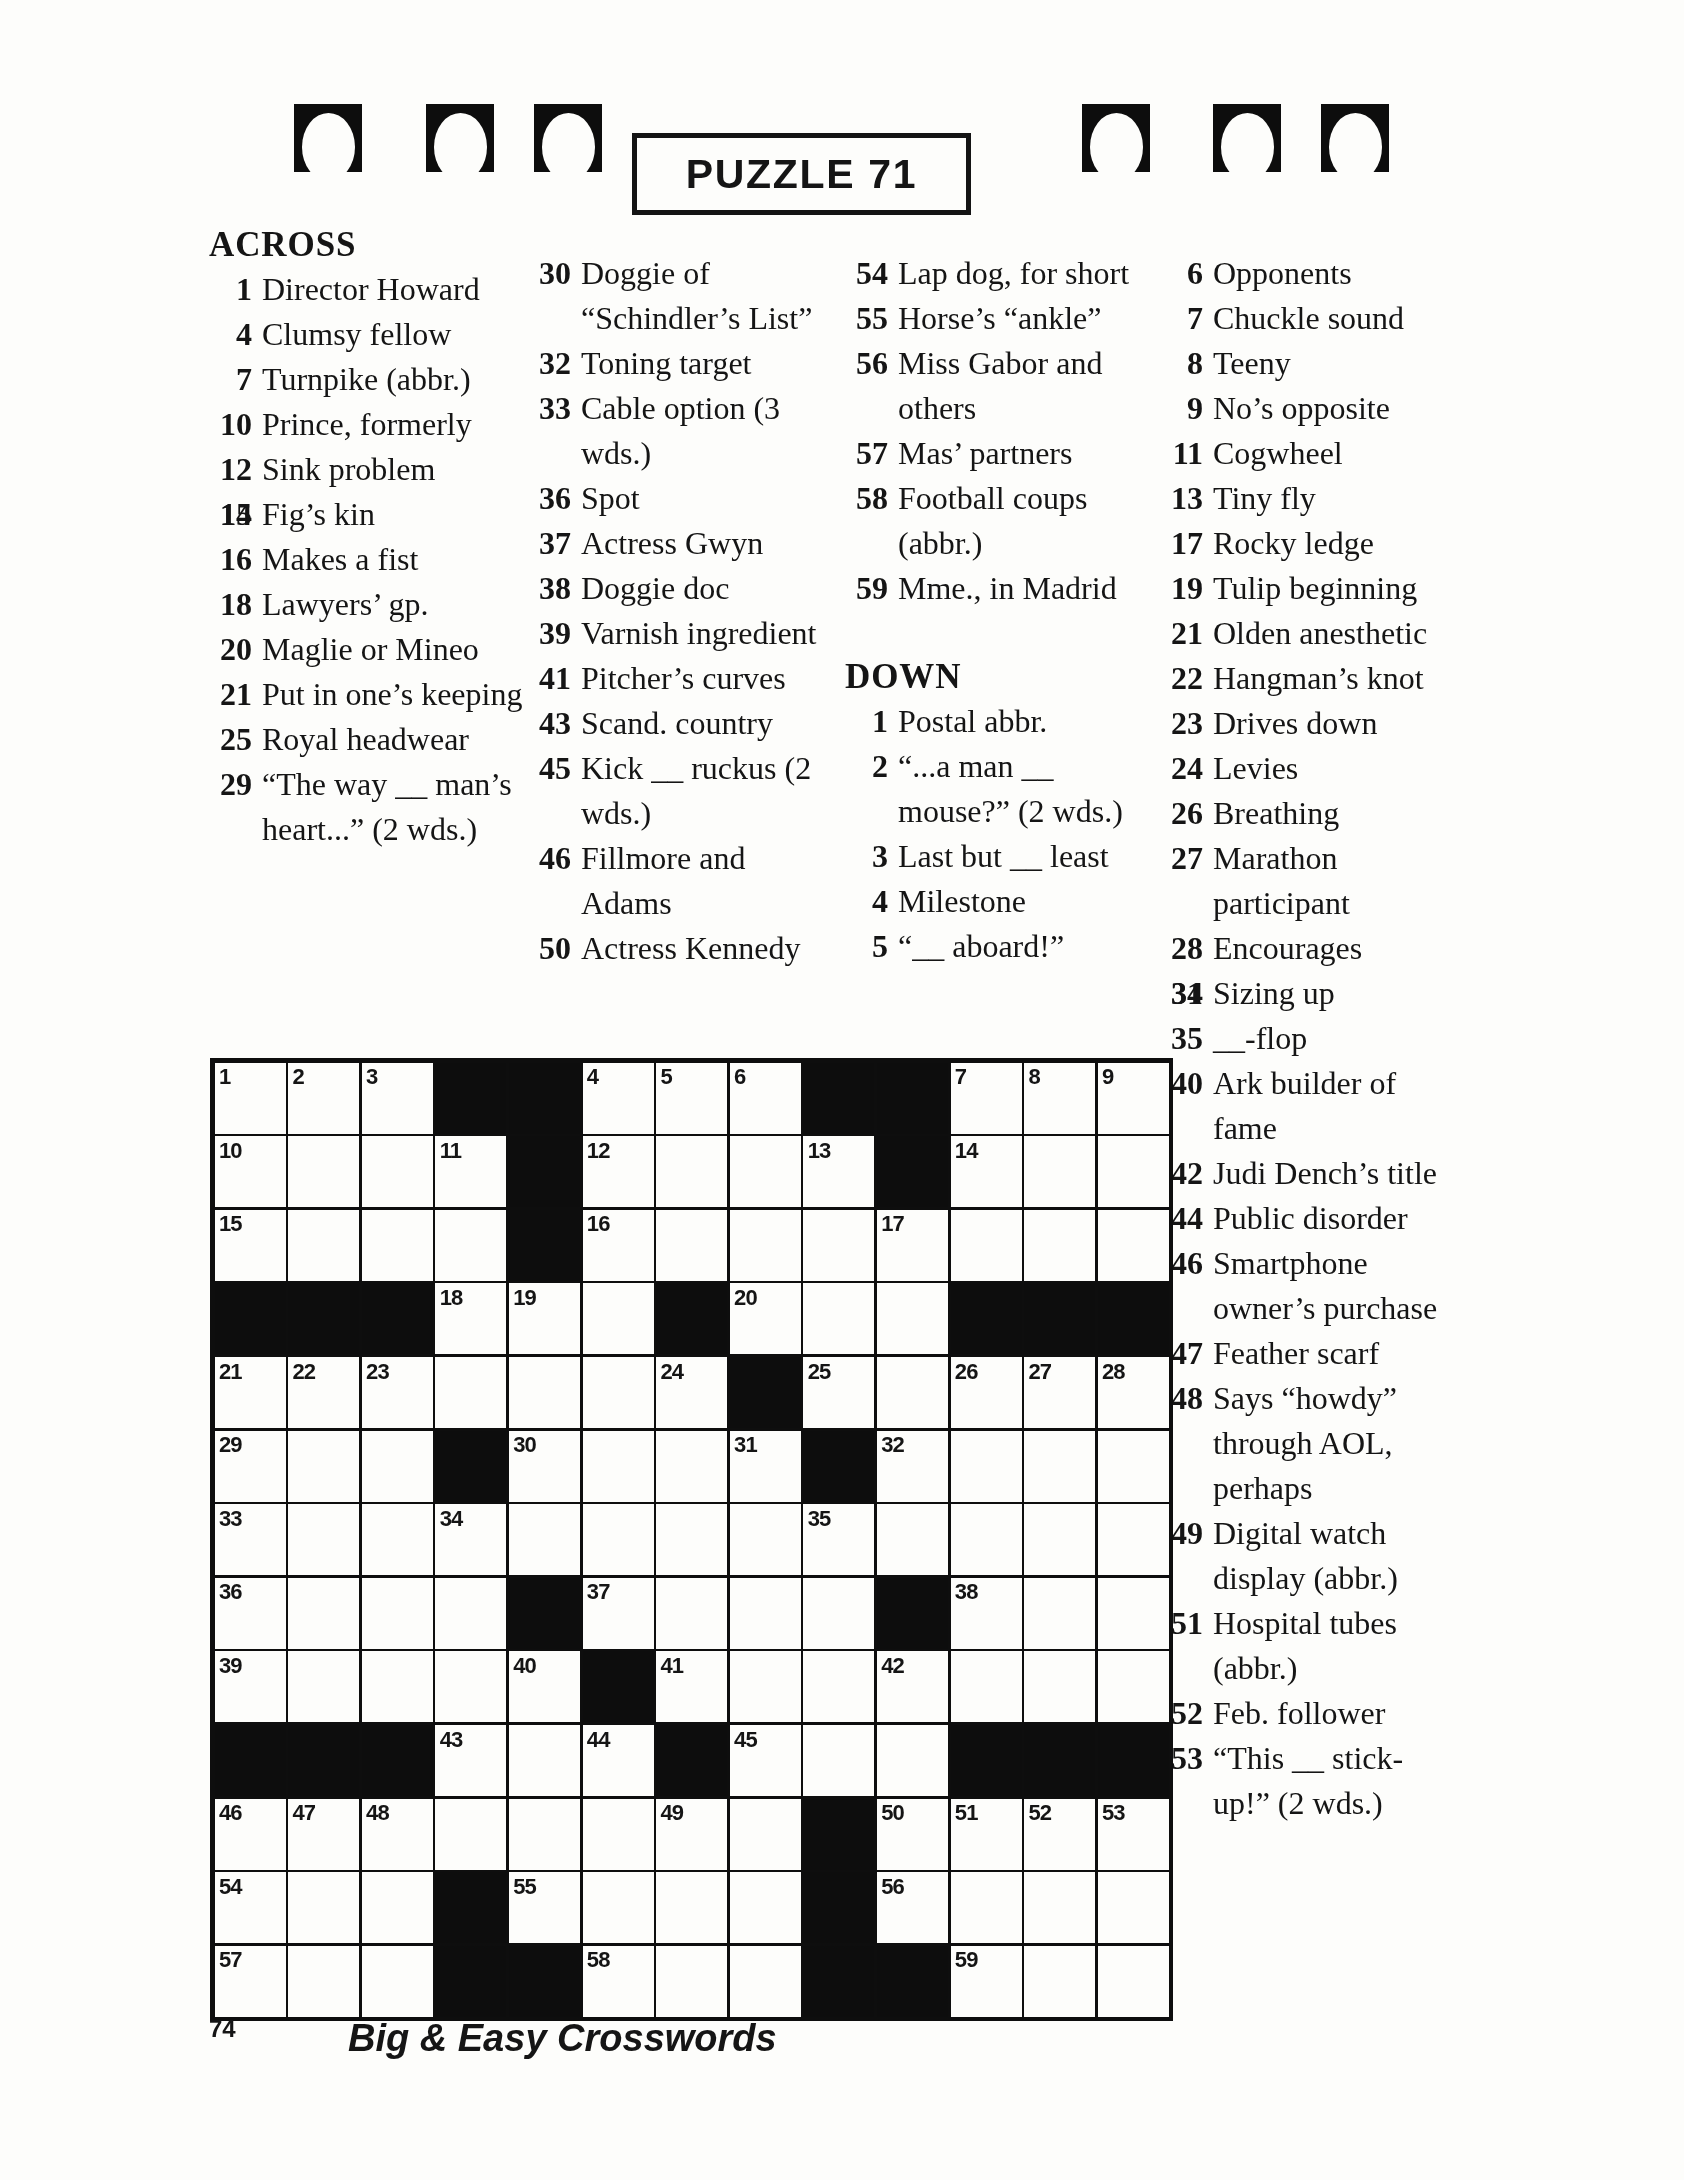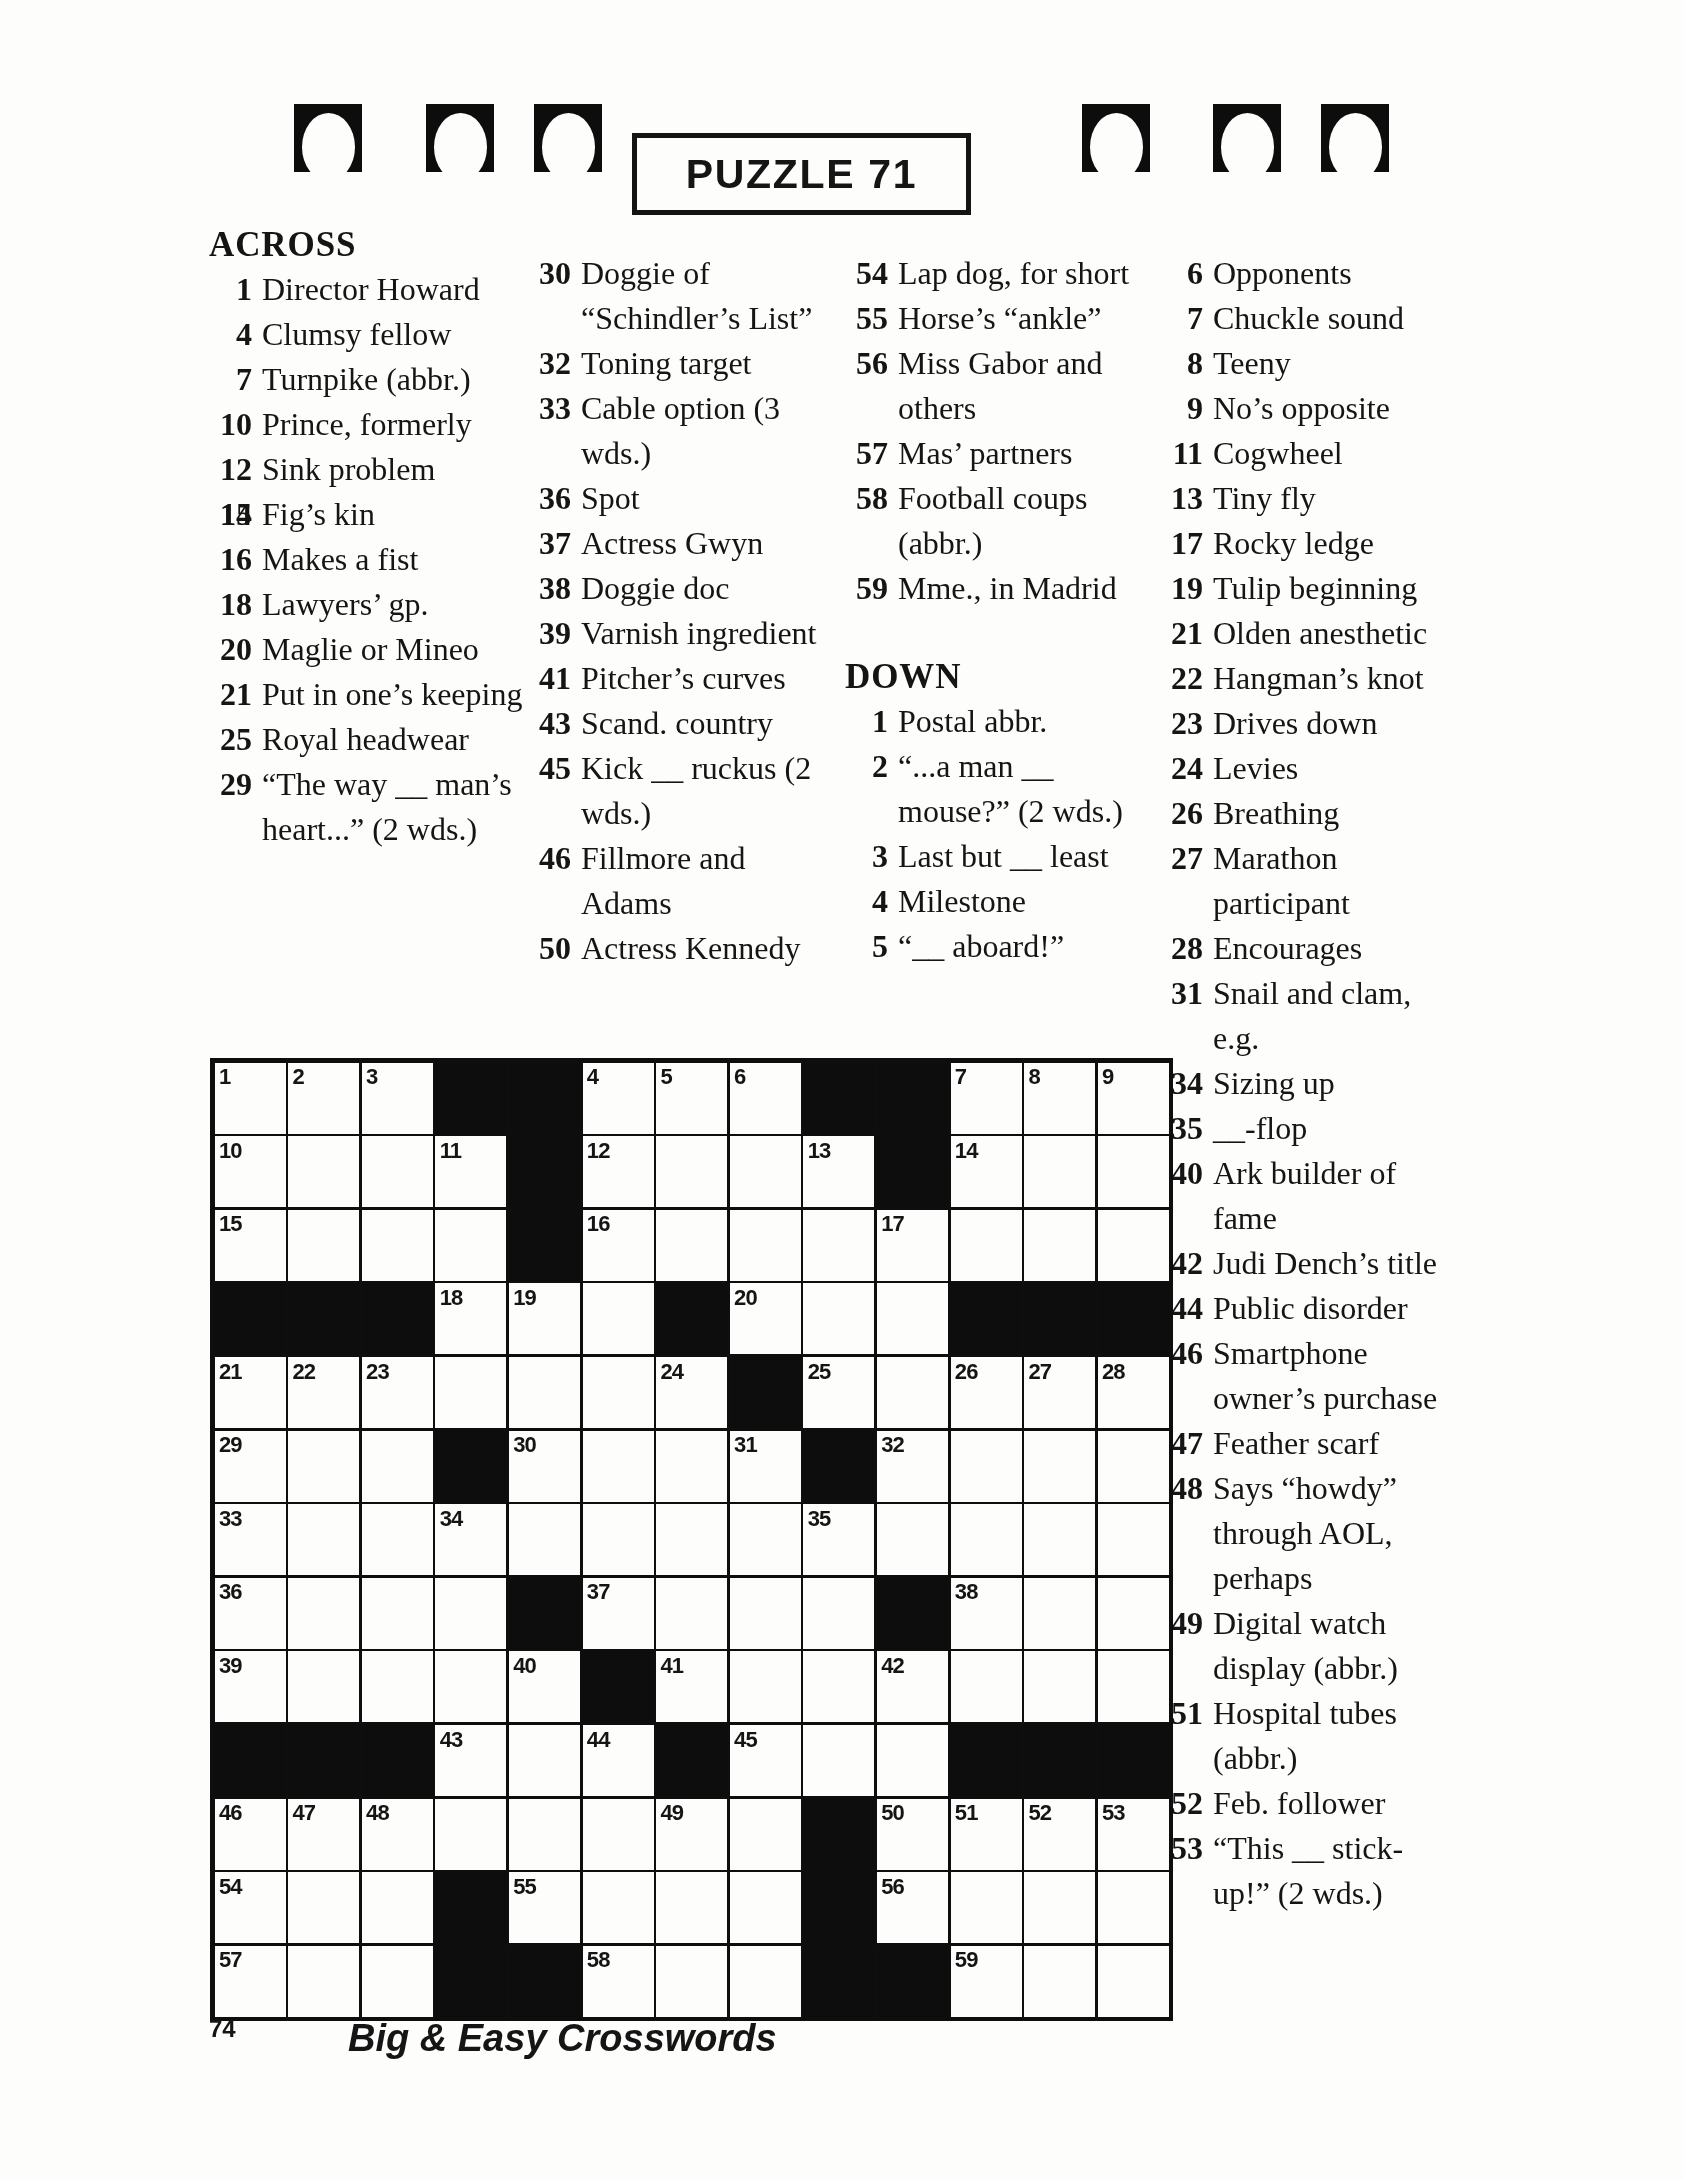--- a/index.html
+++ b/index.html
@@ -120,21 +120,21 @@
       <div class="clue"><span class="num">13</span><span class="txt">Tiny fly</span></div>
       <div class="clue"><span class="num">17</span><span class="txt">Rocky ledge</span></div>
       <div class="clue"><span class="num">19</span><span class="txt">Tulip beginning</span></div>
       <div class="clue"><span class="num">21</span><span class="txt">Olden anesthetic</span></div>
       <div class="clue"><span class="num">22</span><span class="txt">Hangman’s knot</span></div>
       <div class="clue"><span class="num">23</span><span class="txt">Drives down</span></div>
       <div class="clue"><span class="num">24</span><span class="txt">Levies</span></div>
       <div class="clue"><span class="num">26</span><span class="txt">Breathing</span></div>
       <div class="clue"><span class="num">27</span><span class="txt">Marathon participant</span></div>
       <div class="clue"><span class="num">28</span><span class="txt">Encourages</span></div>
-      <div class="clue"><span class="num">31</span><span class="txt">Snail and clam, e.g.</span></div>
+      <div class="clue"><span class="num">31</span></div>
       <div class="clue"><span class="num">34</span><span class="txt">Sizing up</span></div>
       <div class="clue"><span class="num">35</span><span class="txt">__-flop</span></div>
       <div class="clue"><span class="num">40</span><span class="txt">Ark builder of fame</span></div>
       <div class="clue"><span class="num">42</span><span class="txt">Judi Dench’s title</span></div>
       <div class="clue"><span class="num">44</span><span class="txt">Public disorder</span></div>
       <div class="clue"><span class="num">46</span><span class="txt">Smartphone owner’s purchase</span></div>
       <div class="clue"><span class="num">47</span><span class="txt">Feather scarf</span></div>
       <div class="clue"><span class="num">48</span><span class="txt">Says “howdy” through AOL, perhaps</span></div>
       <div class="clue"><span class="num">49</span><span class="txt">Digital watch display (abbr.)</span></div>
       <div class="clue"><span class="num">51</span><span class="txt">Hospital tubes (abbr.)</span></div>

